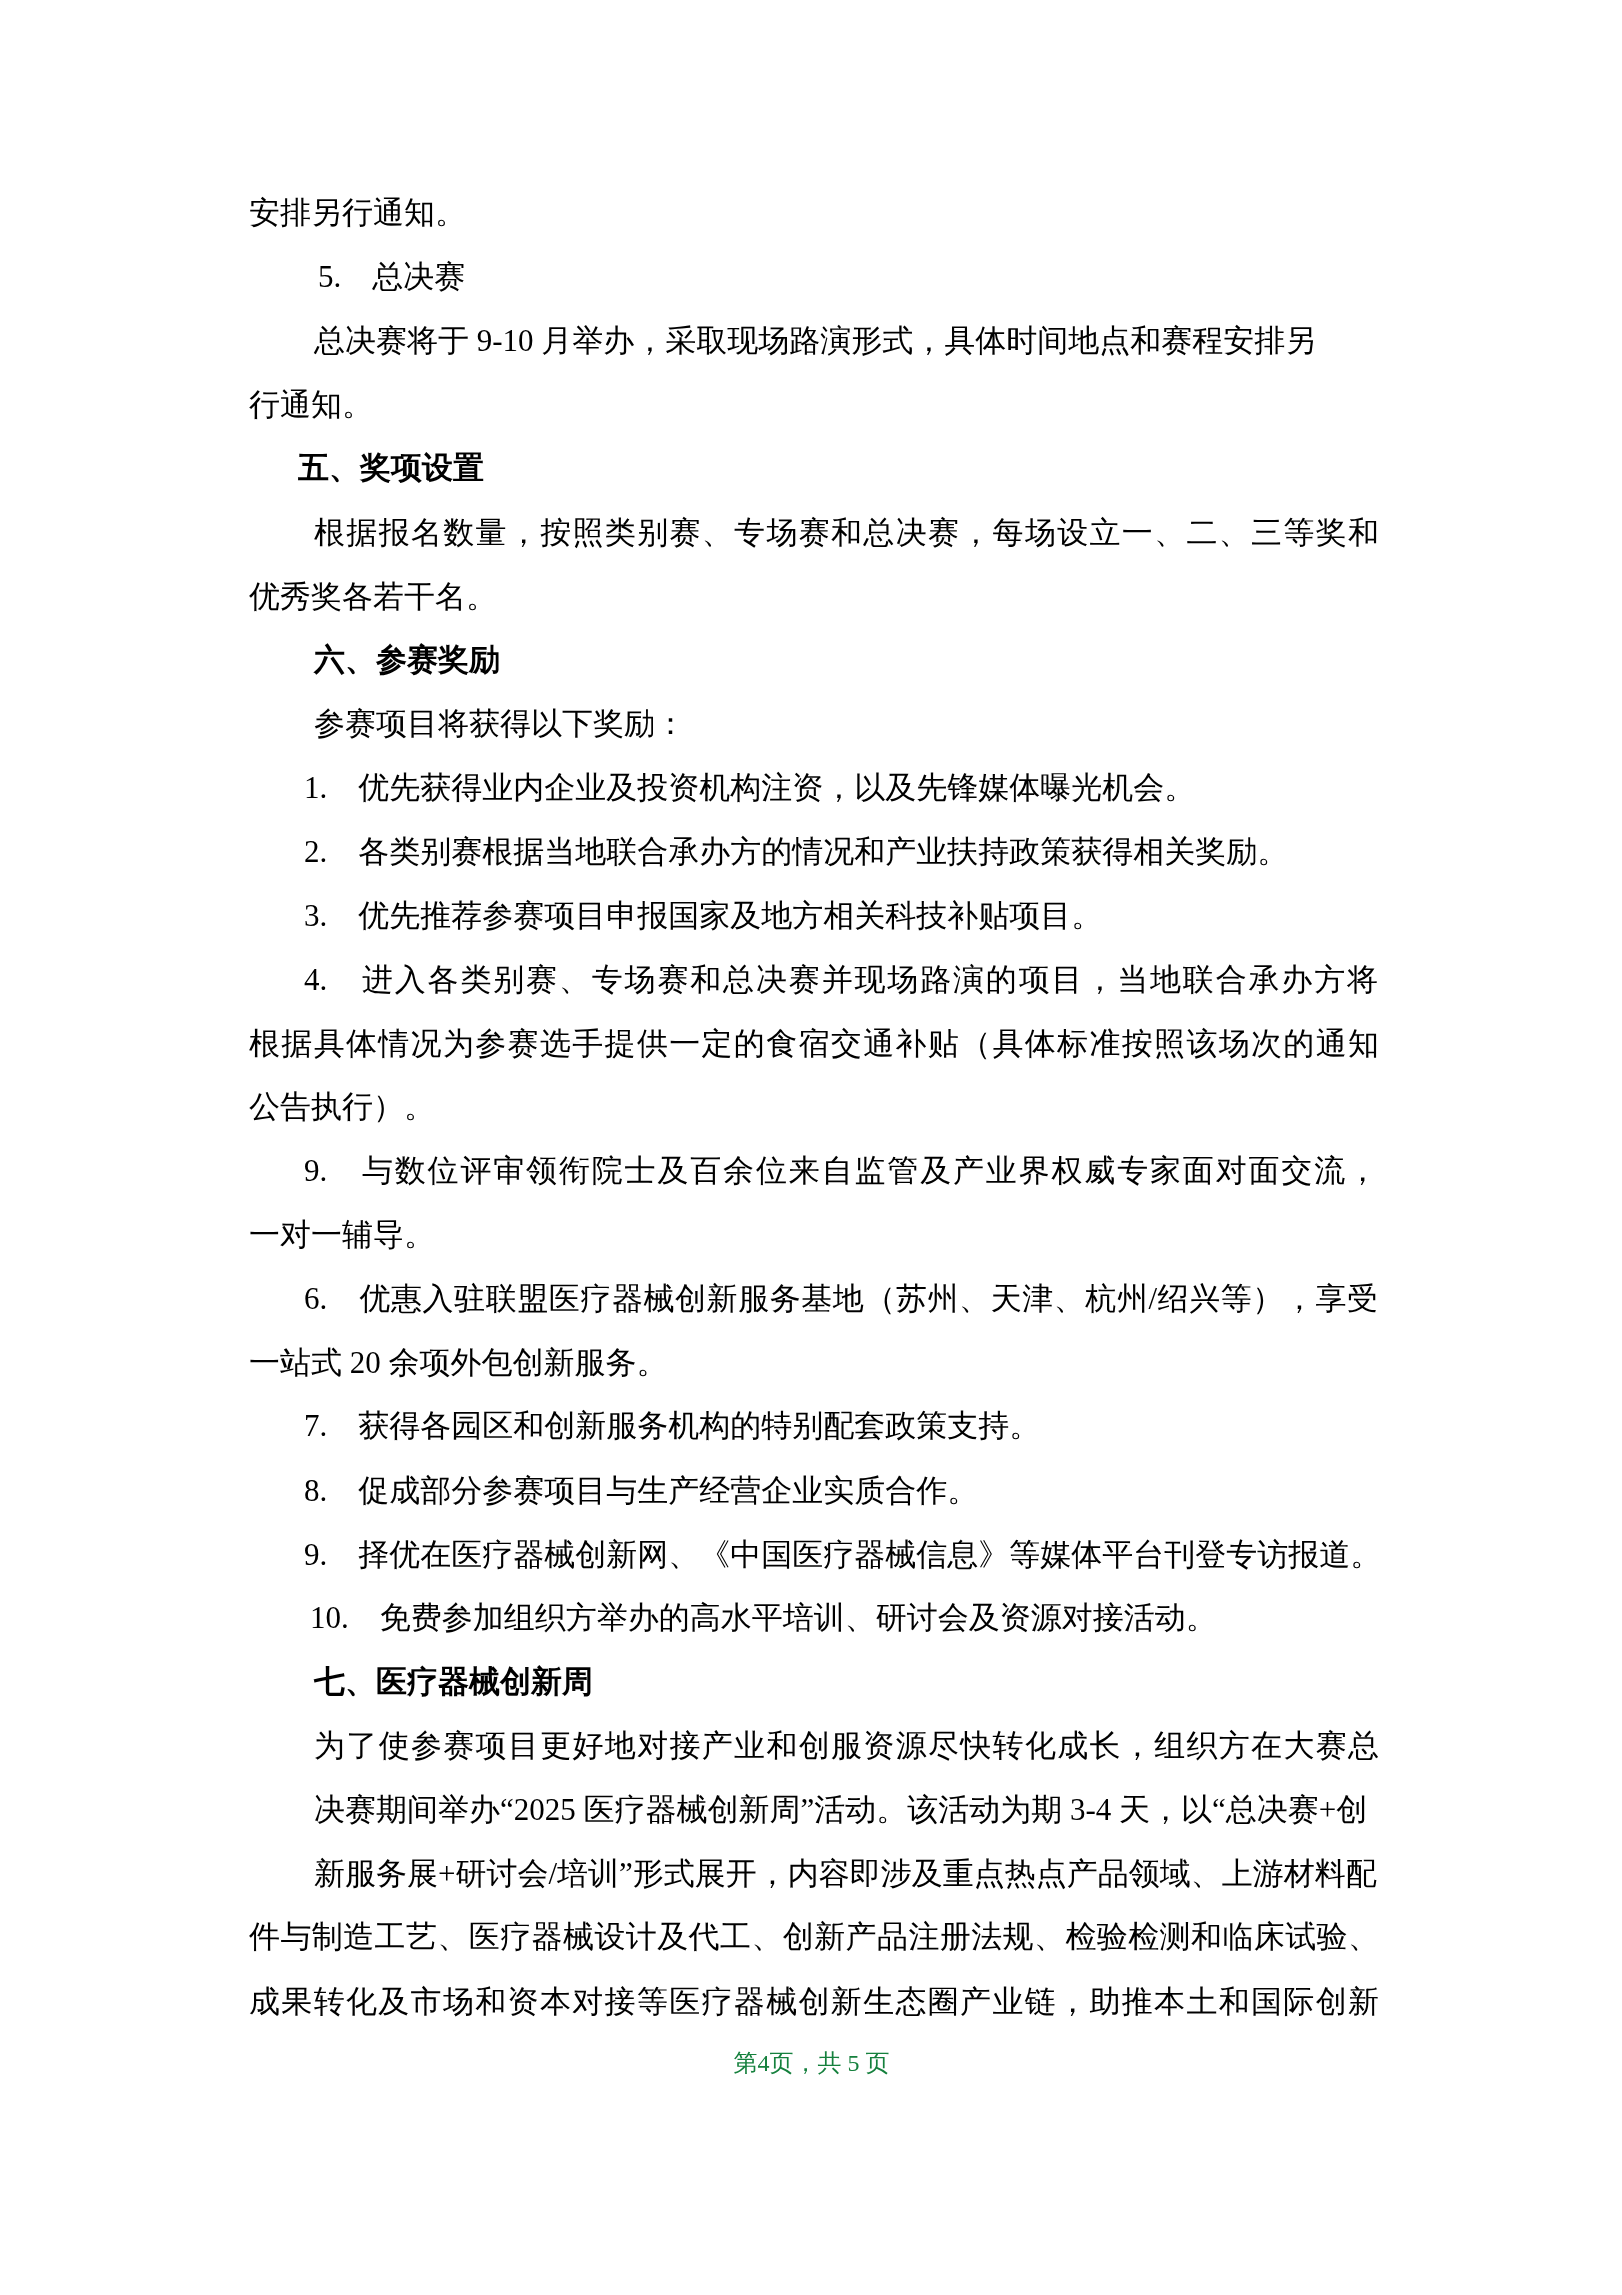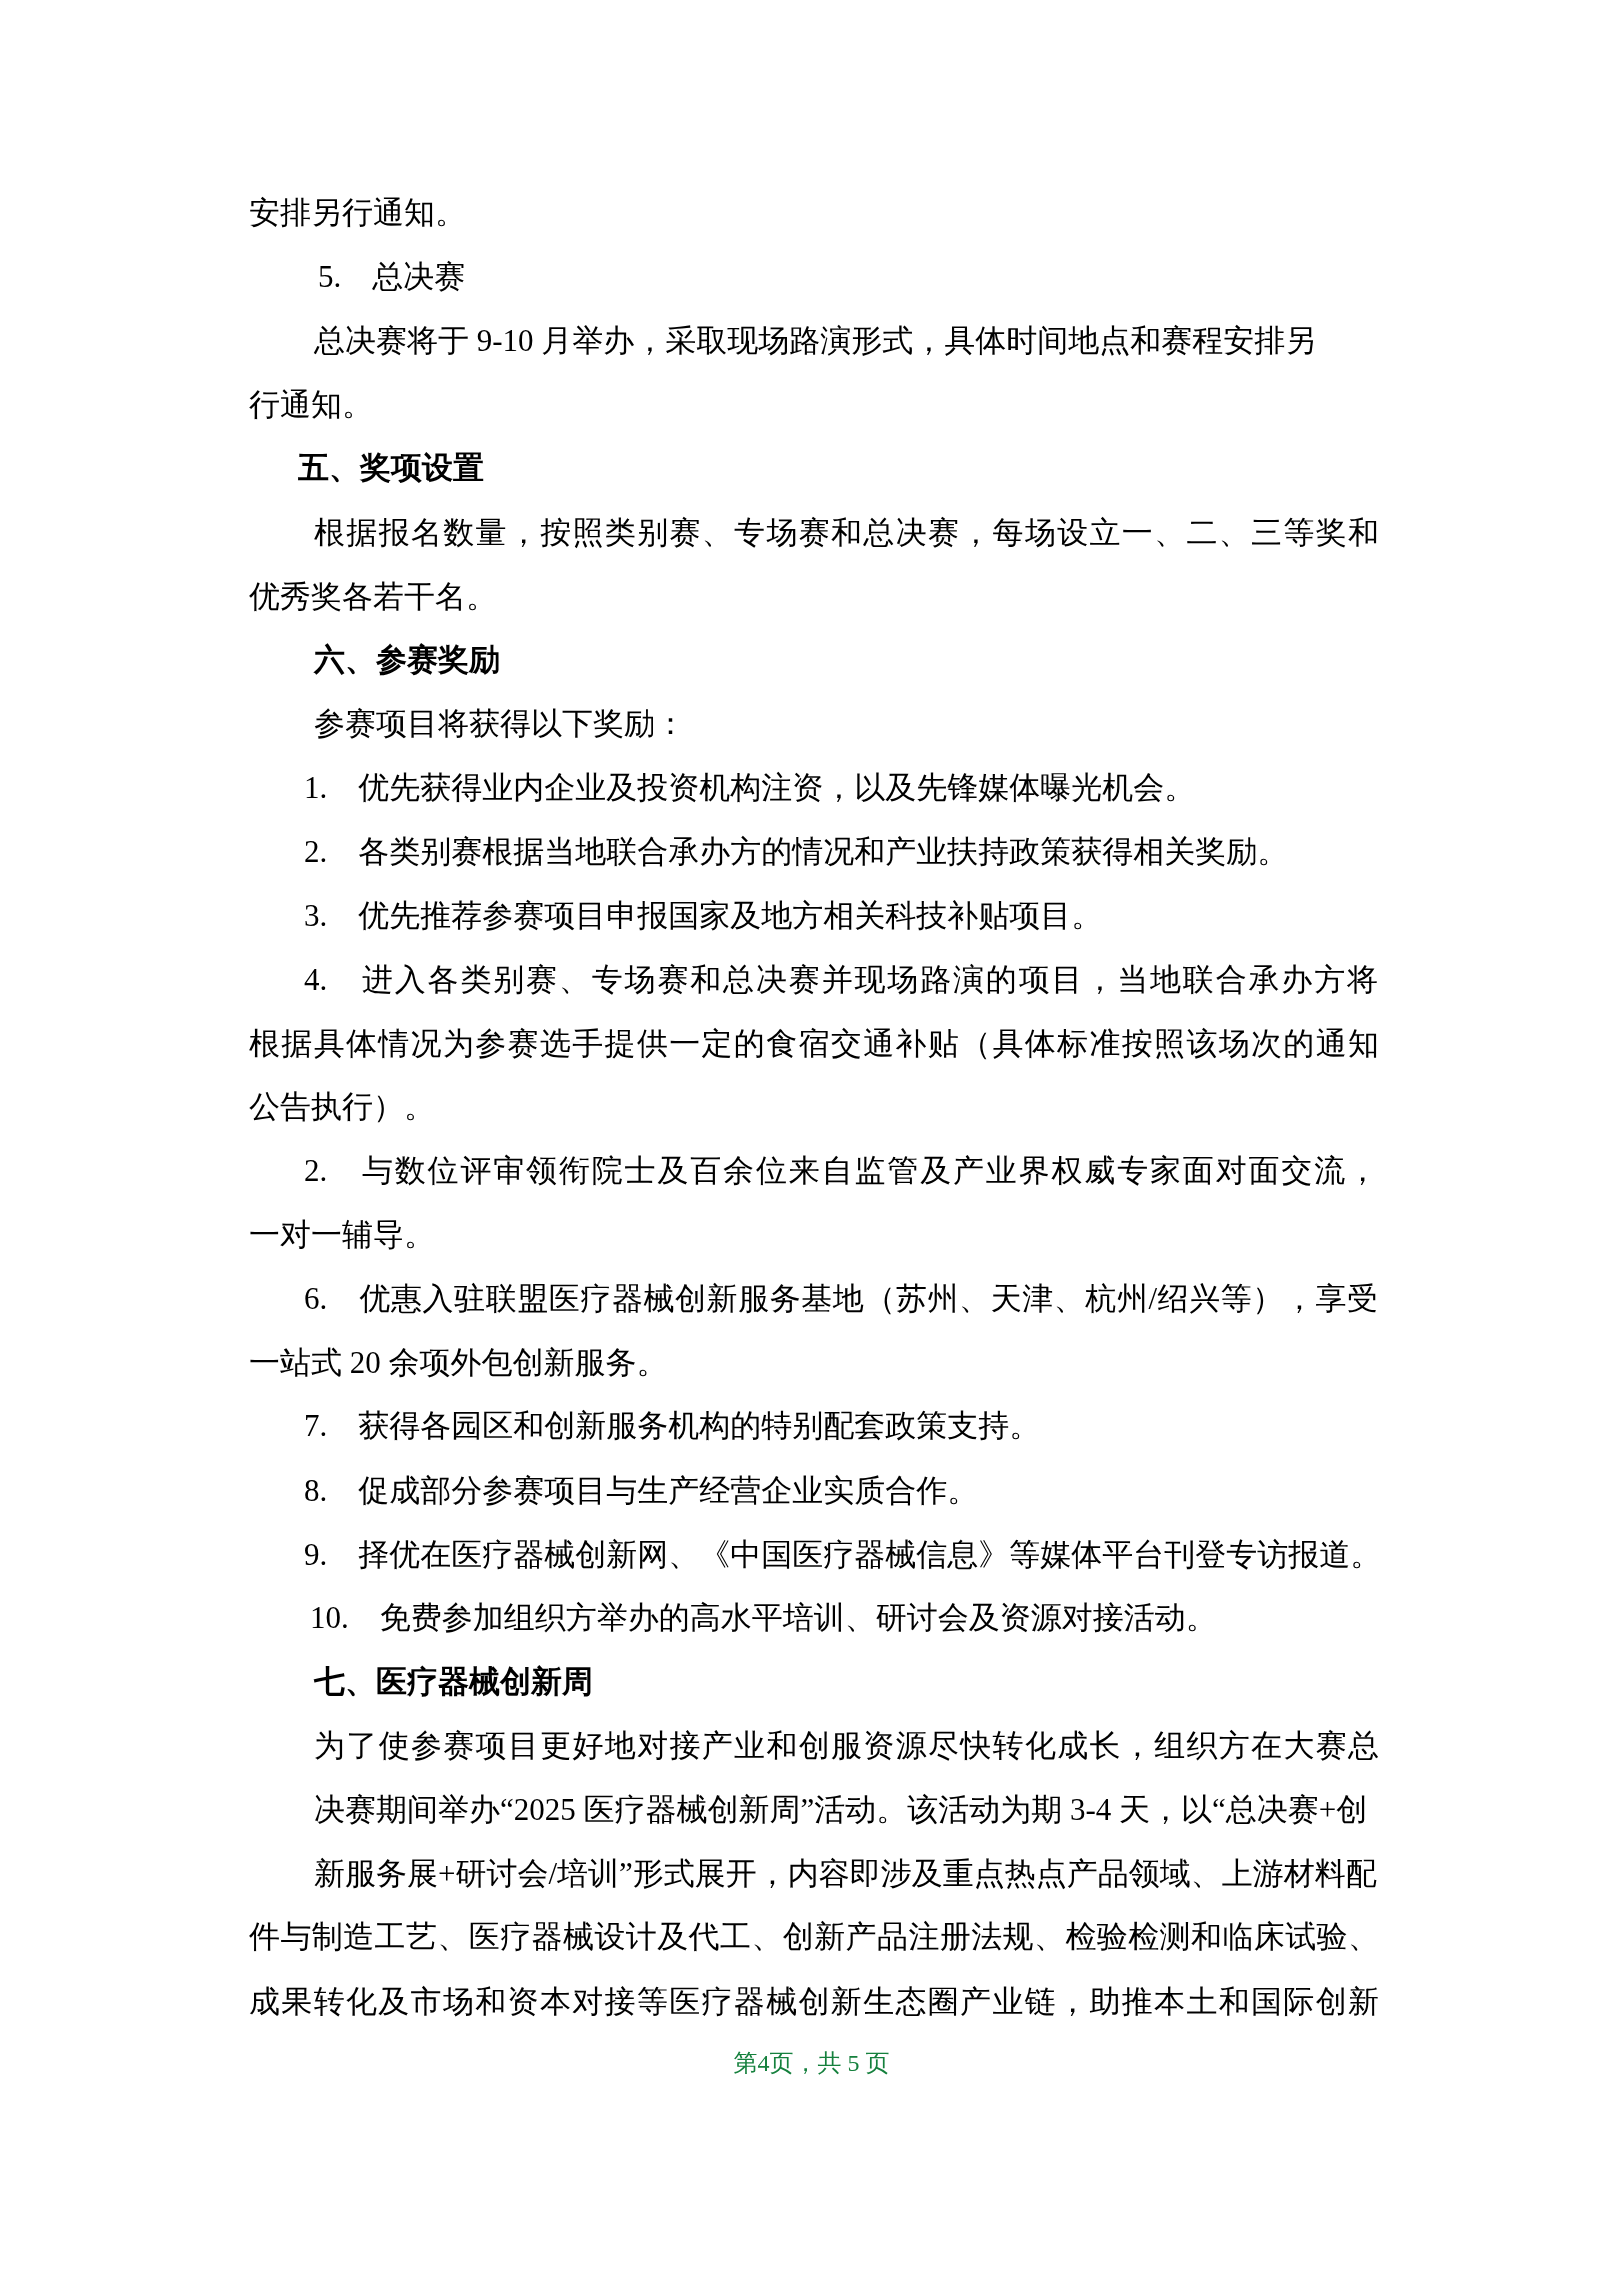--- a/index.html
+++ b/index.html
@@ -62,21 +62,21 @@
   <div class="line heading" style="top:628px; left:314px;">六、参赛奖励</div>
 
   <div class="line" style="top:692px; left:314px;">参赛项目将获得以下奖励：</div>
 
   <div class="line" style="top:756px; left:304px;">1.　优先获得业内企业及投资机构注资，以及先锋媒体曝光机会。</div>
   <div class="line" style="top:820px; left:304px;">2.　各类别赛根据当地联合承办方的情况和产业扶持政策获得相关奖励。</div>
   <div class="line" style="top:884px; left:304px;">3.　优先推荐参赛项目申报国家及地方相关科技补贴项目。</div>
   <div class="line just" style="top:948px; left:304px; width:1074px;">4.　进入各类别赛、专场赛和总决赛并现场路演的项目，当地联合承办方将</div>
   <div class="line just" style="top:1012px; left:249px; width:1130px;">根据具体情况为参赛选手提供一定的食宿交通补贴（具体标准按照该场次的通知</div>
   <div class="line" style="top:1075px; left:249px;">公告执行）。</div>
-  <div class="line just" style="top:1139px; left:304px; width:1074px;">2.　与数位评审领衔院士及百余位来自监管及产业界权威专家面对面交流，</div>
+  <div class="line just" style="top:1139px; left:304px; width:1074px;">9.　与数位评审领衔院士及百余位来自监管及产业界权威专家面对面交流，</div>
   <div class="line" style="top:1203px; left:249px;">一对一辅导。</div>
   <div class="line just" style="top:1267px; left:304px; width:1074px;">6.　优惠入驻联盟医疗器械创新服务基地（苏州、天津、杭州/绍兴等），享受</div>
   <div class="line" style="top:1331px; left:249px;">一站式 20 余项外包创新服务。</div>
   <div class="line" style="top:1394px; left:304px;">7.　获得各园区和创新服务机构的特别配套政策支持。</div>
   <div class="line" style="top:1459px; left:304px;">8.　促成部分参赛项目与生产经营企业实质合作。</div>
   <div class="line" style="top:1523px; left:304px;">9.　择优在医疗器械创新网、《中国医疗器械信息》等媒体平台刊登专访报道。</div>
   <div class="line" style="top:1586px; left:298px;margin-left:12px;">10.　免费参加组织方举办的高水平培训、研讨会及资源对接活动。</div>
 
   <div class="line heading" style="top:1650px; left:314px;">七、医疗器械创新周</div>
 

